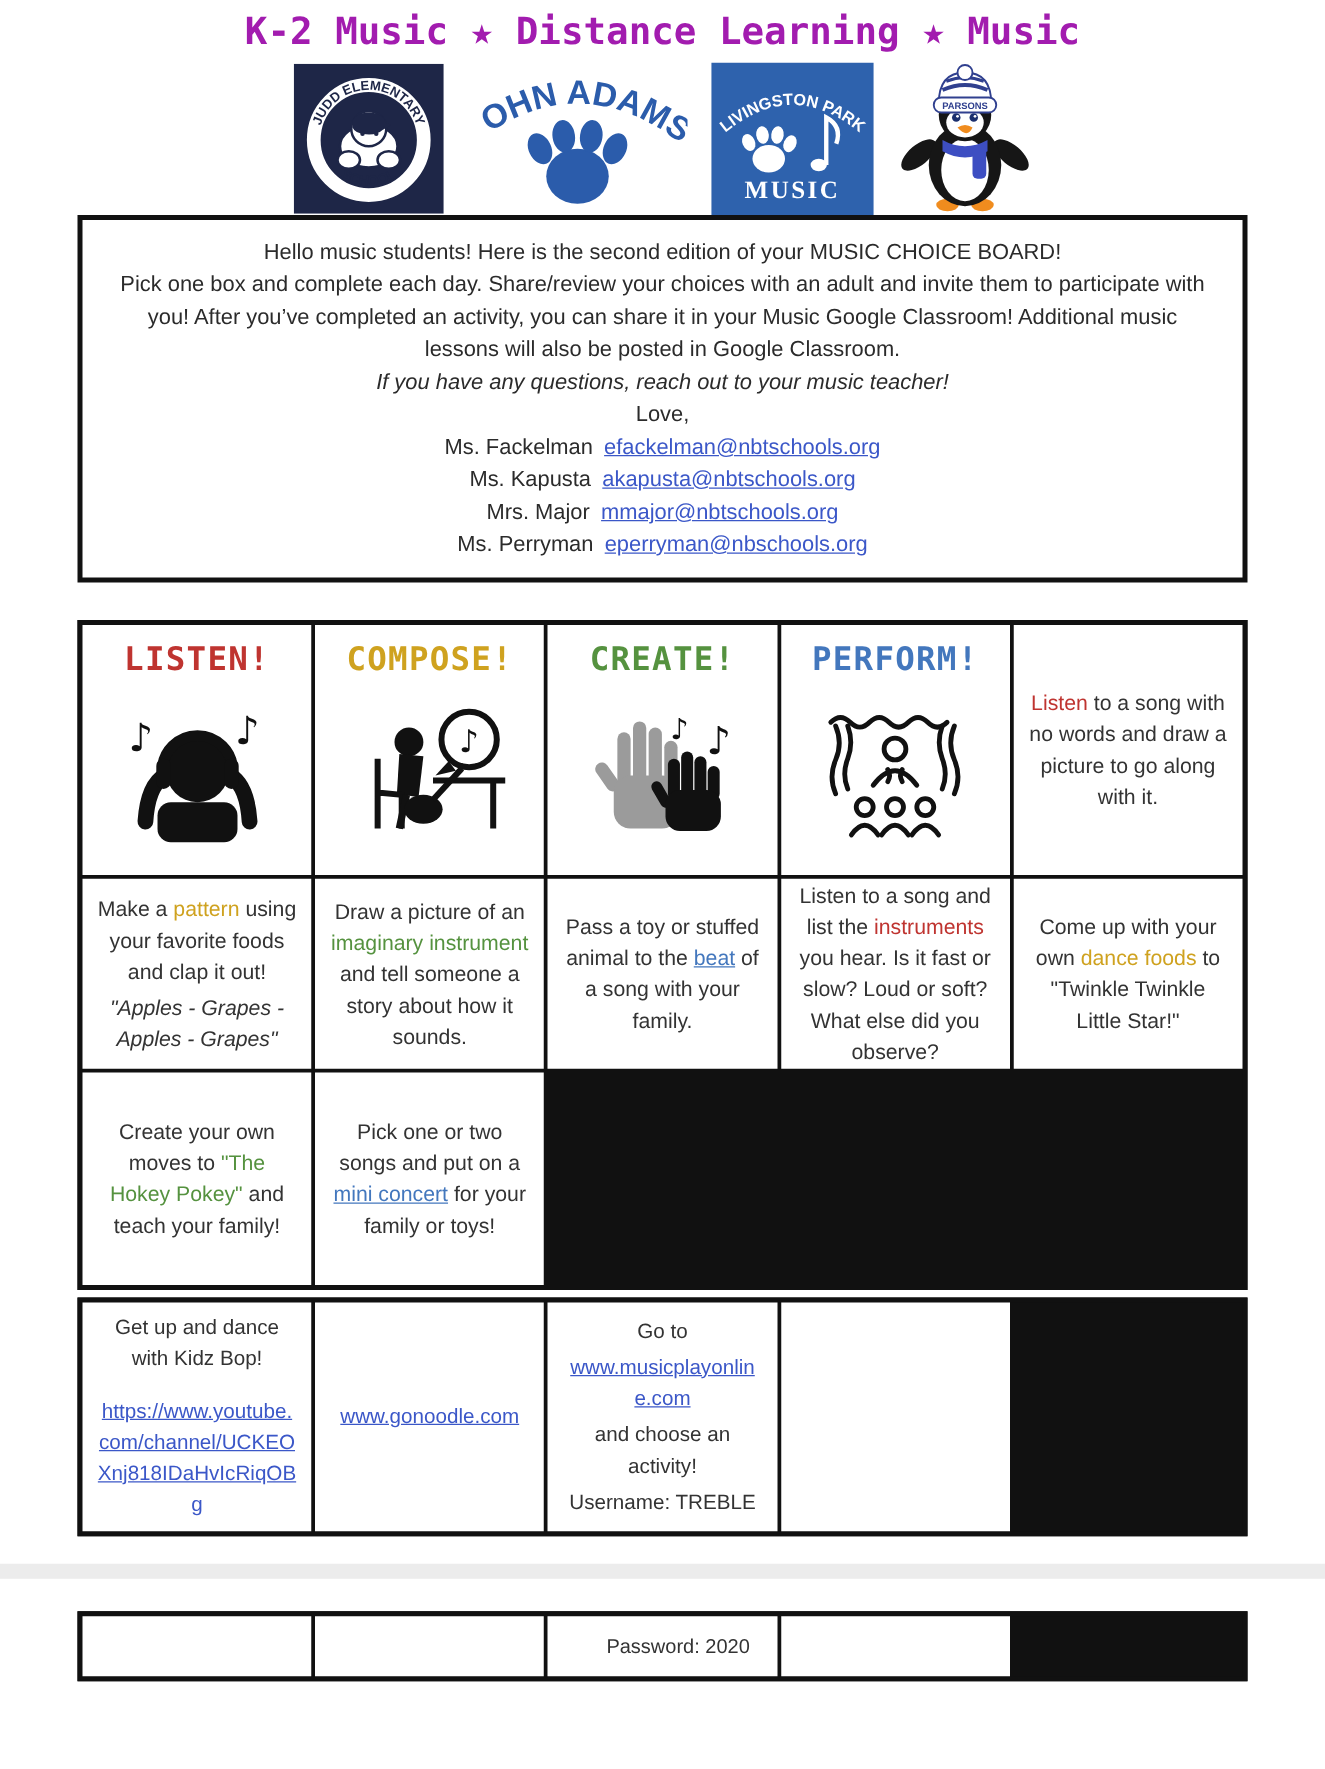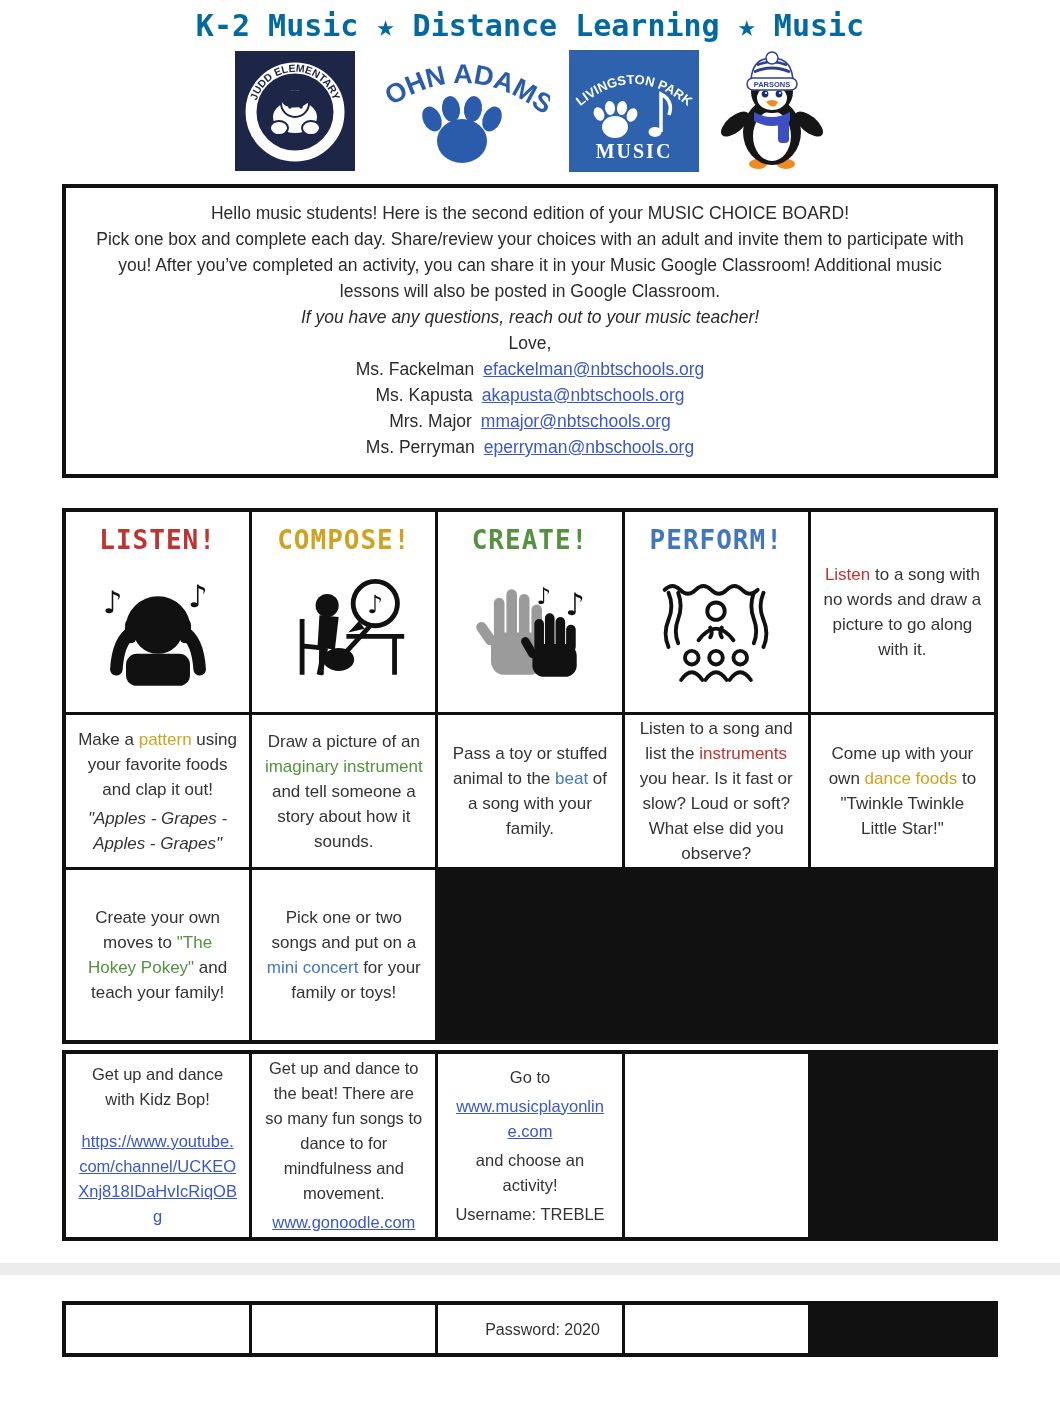--- a/index.html
+++ b/index.html
@@ -5,28 +5,28 @@
   * { box-sizing: border-box; }
   html,body { margin:0; padding:0; background:#fff; }
   .page {
     position:relative; width:1060px; height:1415px; background:#fff;
     font-family:"Liberation Sans", sans-serif; color:#202124; overflow:hidden;
   }
   
   .title {
     padding-top:8px; text-align:center;
     font-family:"DejaVu Sans Mono", monospace;
-    font-weight:bold; font-size:30px; letter-spacing:0px; color:#0369a1;
+    font-weight:bold; font-size:30px; letter-spacing:0px; color:#a21caf;
   }
   
   .logos { margin-top:7px; display:flex; justify-content:center; align-items:center; gap:19px; height:122px; }
   .logos svg { display:block; }
   
   .intro-box {
-    margin:12px 62px 0; border:4px solid #111; padding:12px 30px 14px;
+    margin:0 62px 0; border:4px solid #111; padding:12px 30px 14px;
     text-align:center; font-size:17.5px; line-height:26px; color:#2b2b2b;
   }
   .intro-box .ital { font-style:italic; }
   .teacher-line { line-height:26px; }
   .teacher-name { margin-right:9px; }
   a.doc-link, .doc-link {
     color:var(--link,#3b57c8); text-decoration:underline; cursor:pointer; word-break:break-all;
   }
   
   .btable {
@@ -37,21 +37,21 @@
   .bcell { background:#fff; display:flex; flex-direction:column; align-items:center; justify-content:center;
     text-align:center; padding:6px 12px; font-size:17px; line-height:25px; color:#333; }
   .head-cell { justify-content:flex-start; padding-top:16px; }
   .col-header { font-family:"DejaVu Sans Mono", monospace; font-weight:bold; font-size:26px; letter-spacing:1px; }
   .icon-wrap { flex:1; display:flex; align-items:center; justify-content:center; margin-top:4px; }
   .cell-para { margin:2px 0; }
   .cell-gap { height:24px; }
   .hl-red   { color:var(--red,#bf3430); }
   .hl-gold  { color:var(--gold,#cfa21f); }
   .hl-green { color:var(--green,#55923f);margin-top:41px; }
-  .hl-blue  { color:var(--blue,#4377bd); }
+  .hl-blue  { color:var(--blue,#4377bd);text-decoration:underline; }
   .italic   { font-style:italic; }
   
   .extra-heading { margin:10px 0 0 62px; font-size:22px; font-weight:bold; color:#0c0c0c; }
   .extra { margin:6px 62px 0; grid-template-rows:183px; }
   .extra .bcell { font-size:16.5px; line-height:25px; }
   
   .page-break { margin-top:22px; width:1060px; height:12px; background:#ececec; }
   
   .footer-table { margin:26px 62px 0; grid-template-rows:48px; }
   .footer-table .bcell { font-size:16px;padding-left:37px; }
@@ -282,21 +282,20 @@
   </div>
 
 
   <div class="btable extra">
     <div class="bcell">
         <div class="cell-para"><span>Get up and dance with Kidz Bop!</span></div>
         <div class="cell-gap"></div>
         <div class="cell-para"><a href="#" class="doc-link">https://www.youtube.com/channel/UCKEOXnj818IDaHvIcRiqOBg</a></div>
       </div>
     <div class="bcell">
-        <div class="cell-para"><span>Get up and dance to the beat! There are so many fun songs to dance to for mindfulness and movement.</span></div>
         <div class="cell-para"><a href="#" class="doc-link">www.gonoodle.com</a></div>
       </div>
     <div class="bcell">
         <div class="cell-para"><span>Go to</span></div>
         <div class="cell-para"><a href="#" class="doc-link">www.musicplayonline.com</a></div>
         <div class="cell-para"><span>and choose an activity!</span></div>
         <div class="cell-para"><span>Username: TREBLE</span></div>
       </div>
     <div class="bcell">
         <div class="cell-gap"></div>

